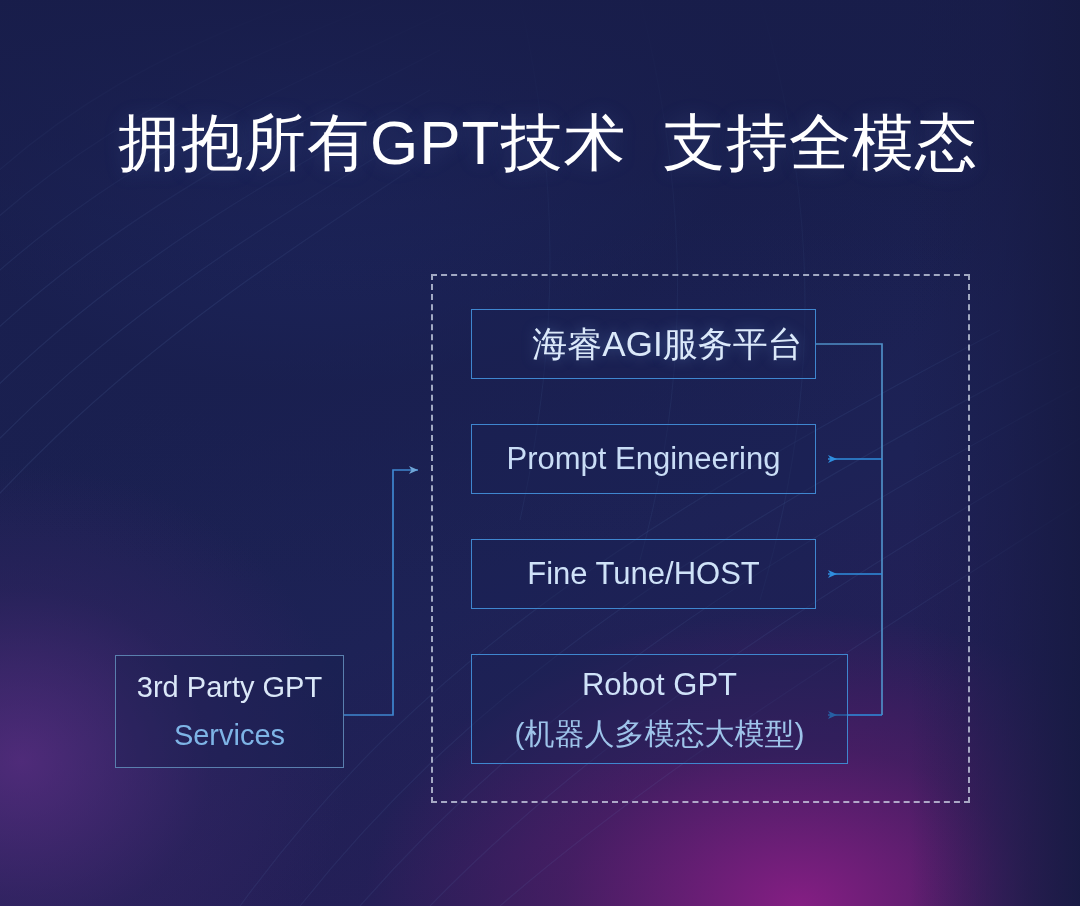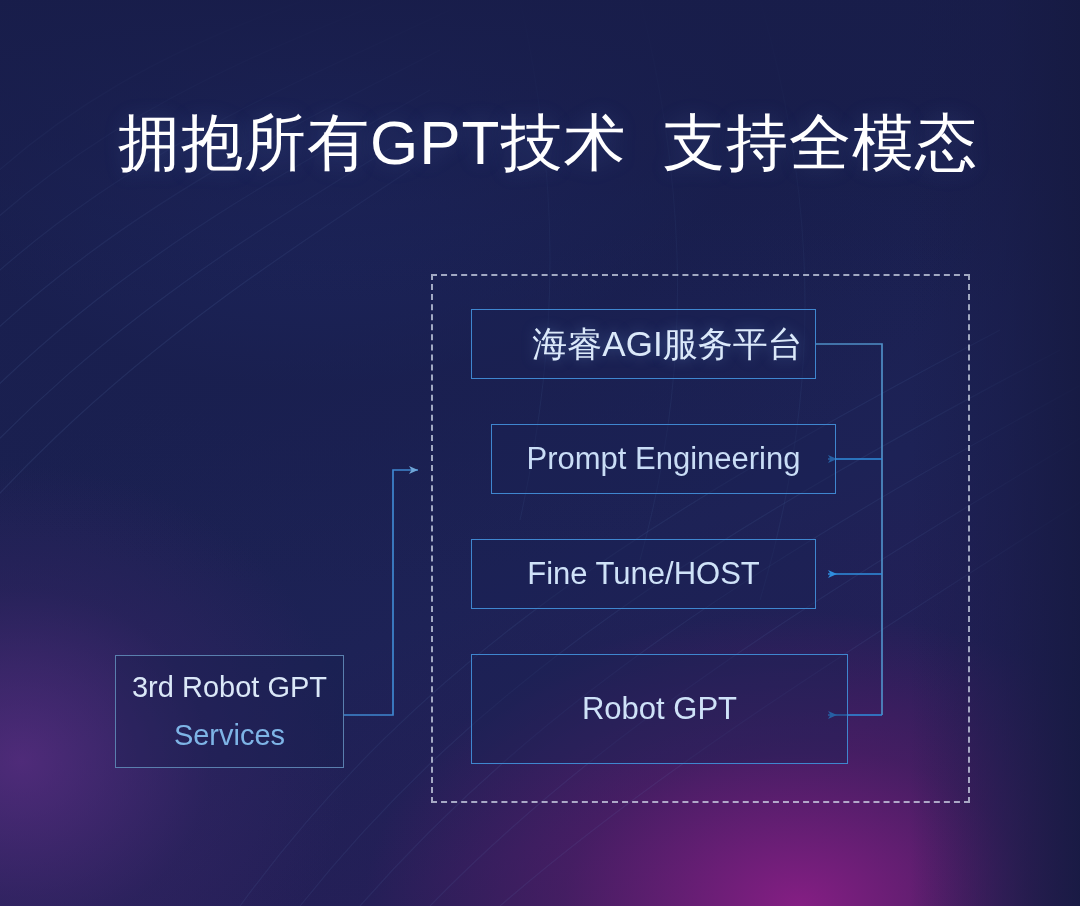--- a/index.html
+++ b/index.html
@@ -93,21 +93,20 @@
     left: 471px; top: 309px; width: 345px; height: 70px;
     font-size: 35px;
     color: #dbe9fa;
     text-shadow: 0 0 14px rgba(130,190,255,0.35);
     padding-left: 48px;
   }
   #node-prompt {
     left: 471px; top: 424px; width: 345px; height: 70px;
     font-size: 31px;
     color: #c9ddf6;
-    margin-left: 20px;
   }
   #node-finetune {
     left: 471px; top: 539px; width: 345px; height: 70px;
     font-size: 31px;
     color: #cfe2f8;
   }
   #node-robot {
     left: 471px; top: 654px; width: 377px; height: 110px;
     font-size: 31px;
     line-height: 1.32;
@@ -227,22 +226,23 @@
   <div class="node" id="node-prompt">
     <span class="line1">Prompt Engineering</span>
   </div>
 
   <div class="node" id="node-finetune">
     <span class="line1">Fine Tune/HOST</span>
   </div>
 
   <div class="node" id="node-robot">
     <span class="line1">Robot GPT</span>
+    <span class="line2">(机器人多模态大模型)</span>
   </div>
 
   <div class="node" id="node-thirdparty">
-    <span class="line1">3rd Robot GPT</span>
+    <span class="line1">3rd Party GPT</span>
     <span class="line2">Services</span>
   </div>
 
   <div class="vlabel">多模态数据交换</div>
 
 </div>
 
 </body></html>

